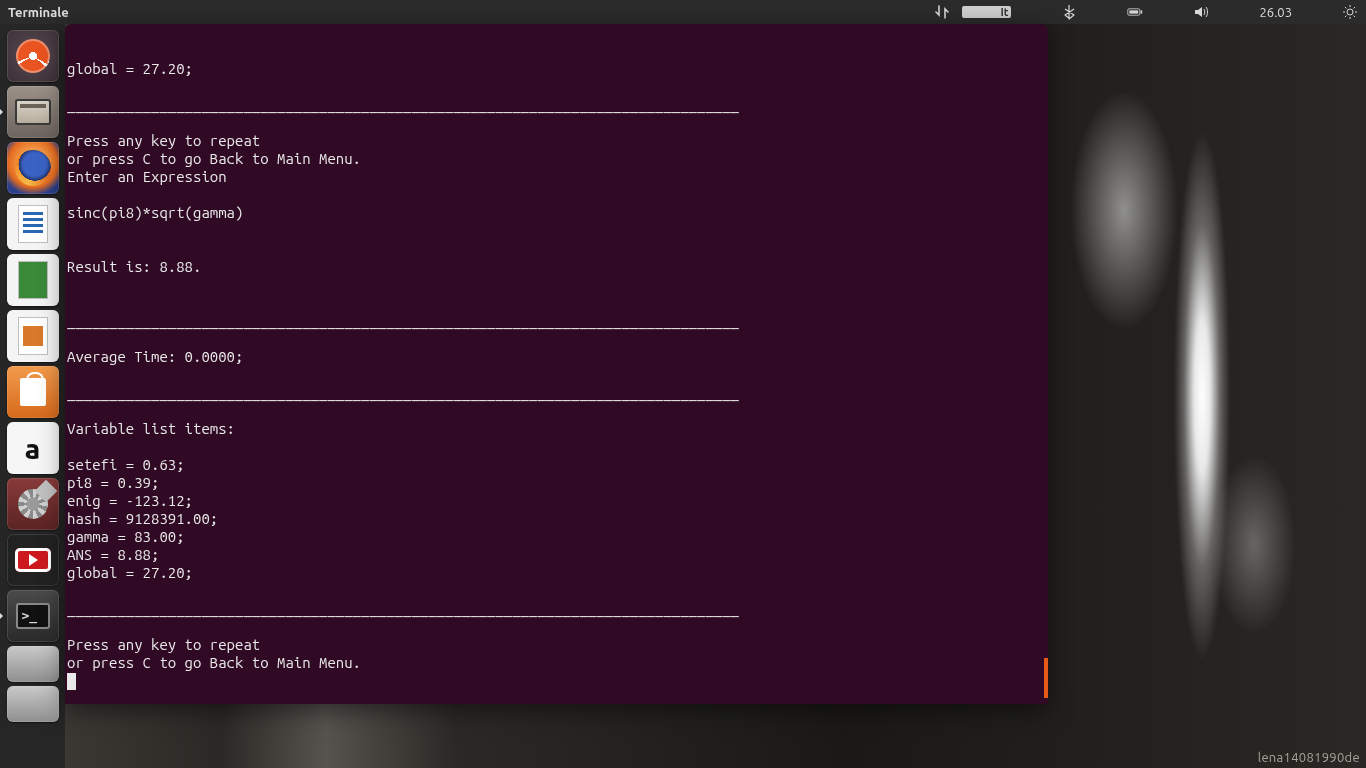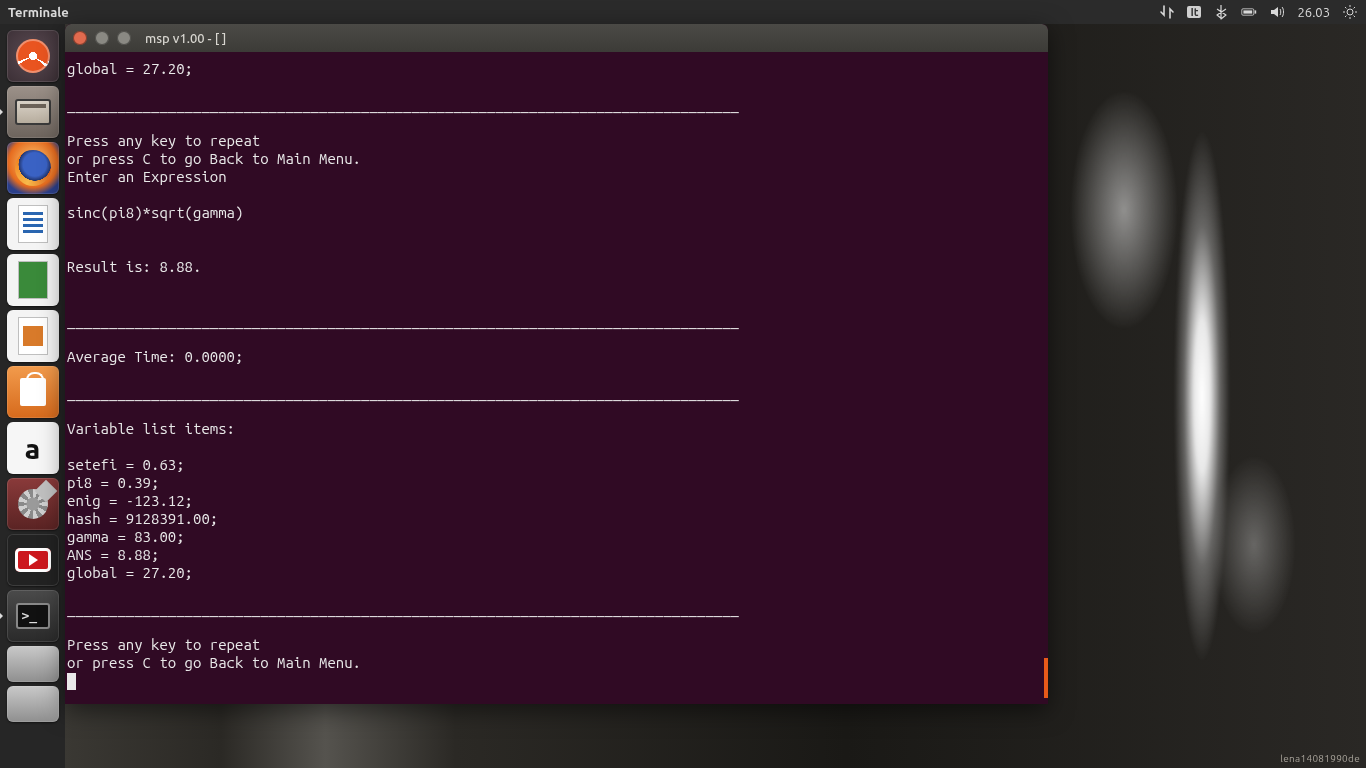--- a/index.html
+++ b/index.html
@@ -7,28 +7,28 @@
   body { background:#2c2c2c; position:relative; }
 
   
   .wallpaper { position:absolute; left:65px; top:24px; right:0; bottom:0;
                background:linear-gradient(90deg,#3a3833 0%,#2b2925 12%,#55534e 20%,#2b2925 30%,#1a1916 60%,#2a2825 100%); }
   .lightning { position:absolute; right:60px; top:0; width:260px; height:100%;
                background:radial-gradient(ellipse 40px 380px at 60% 50%,#ffffff 0%,#e8e8e8 20%,rgba(200,200,200,.4) 45%,transparent 70%),
                           radial-gradient(ellipse 90px 200px at 30% 25%,rgba(255,255,255,.5) 0%,transparent 60%),
                           radial-gradient(ellipse 70px 150px at 80% 70%,rgba(255,255,255,.3) 0%,transparent 60%);
                filter:blur(1px); }
-  .watermark { position:absolute; right:6px; bottom:4px; color:#a8a39a; font-size:10px; letter-spacing:.3px; }
+  .watermark { position:absolute; right:6px; bottom:4px; color:#a8a39a; font-size:13px; letter-spacing:.3px; }
 
   
   .panel { position:absolute; left:0; top:0; right:0; height:24px; background:#2b2b2b;
            color:#dcdcdc; font-size:13px; display:flex; align-items:center; padding:0 8px; }
   .panel .title { font-weight:700; }
   .panel .ind { margin-left:auto; display:flex; align-items:center; gap:12px; }
-  .panel .ind span { display:inline-flex; align-items:center; }
+  .panel .ind span { display:inline-flex; align-items:center;padding-left:38px; }
   .kbd { background:#cfcfcf; color:#333; font-size:11px; padding:0 3px; border-radius:2px; font-weight:600; }
 
   
   .launcher { position:absolute; left:0; top:24px; width:65px; height:744px;
               background:rgba(30,30,30,.35); display:flex; flex-direction:column; align-items:center;
               padding-top:6px; gap:4px; }
   .tile { width:52px; height:52px; border-radius:6px; display:flex; align-items:center; justify-content:center;
           box-shadow:inset 0 0 0 1px rgba(255,255,255,.12),0 1px 2px rgba(0,0,0,.5); font-size:11px;
           color:#fff; position:relative; }
   .tile.active::before { content:""; position:absolute; left:-9px; top:50%; width:0; height:0;
@@ -175,26 +175,20 @@
       <div class="yt-icon"></div>
     </div>
   <div class="tile t-term active">
       <div class="term-icon">&gt;_</div>
     </div>
   <div class="tile t-dev"></div>
   <div class="tile t-dev"></div>
 </div>
 
 <div class="termwin">
-  <div class="titlebar">
-    <span class="wbtn close"></span>
-    <span class="wbtn min"></span>
-    <span class="wbtn max"></span>
-    <span class="wtitle">msp v1.00 - [ ]</span>
-  </div>
   <div class="termbody"><span id="termtext">global = 27.20;
 
 ________________________________________________________________________________
 
 Press any key to repeat
 or press C to go Back to Main Menu.
 Enter an Expression
 
 sinc(pi8)*sqrt(gamma)
 

